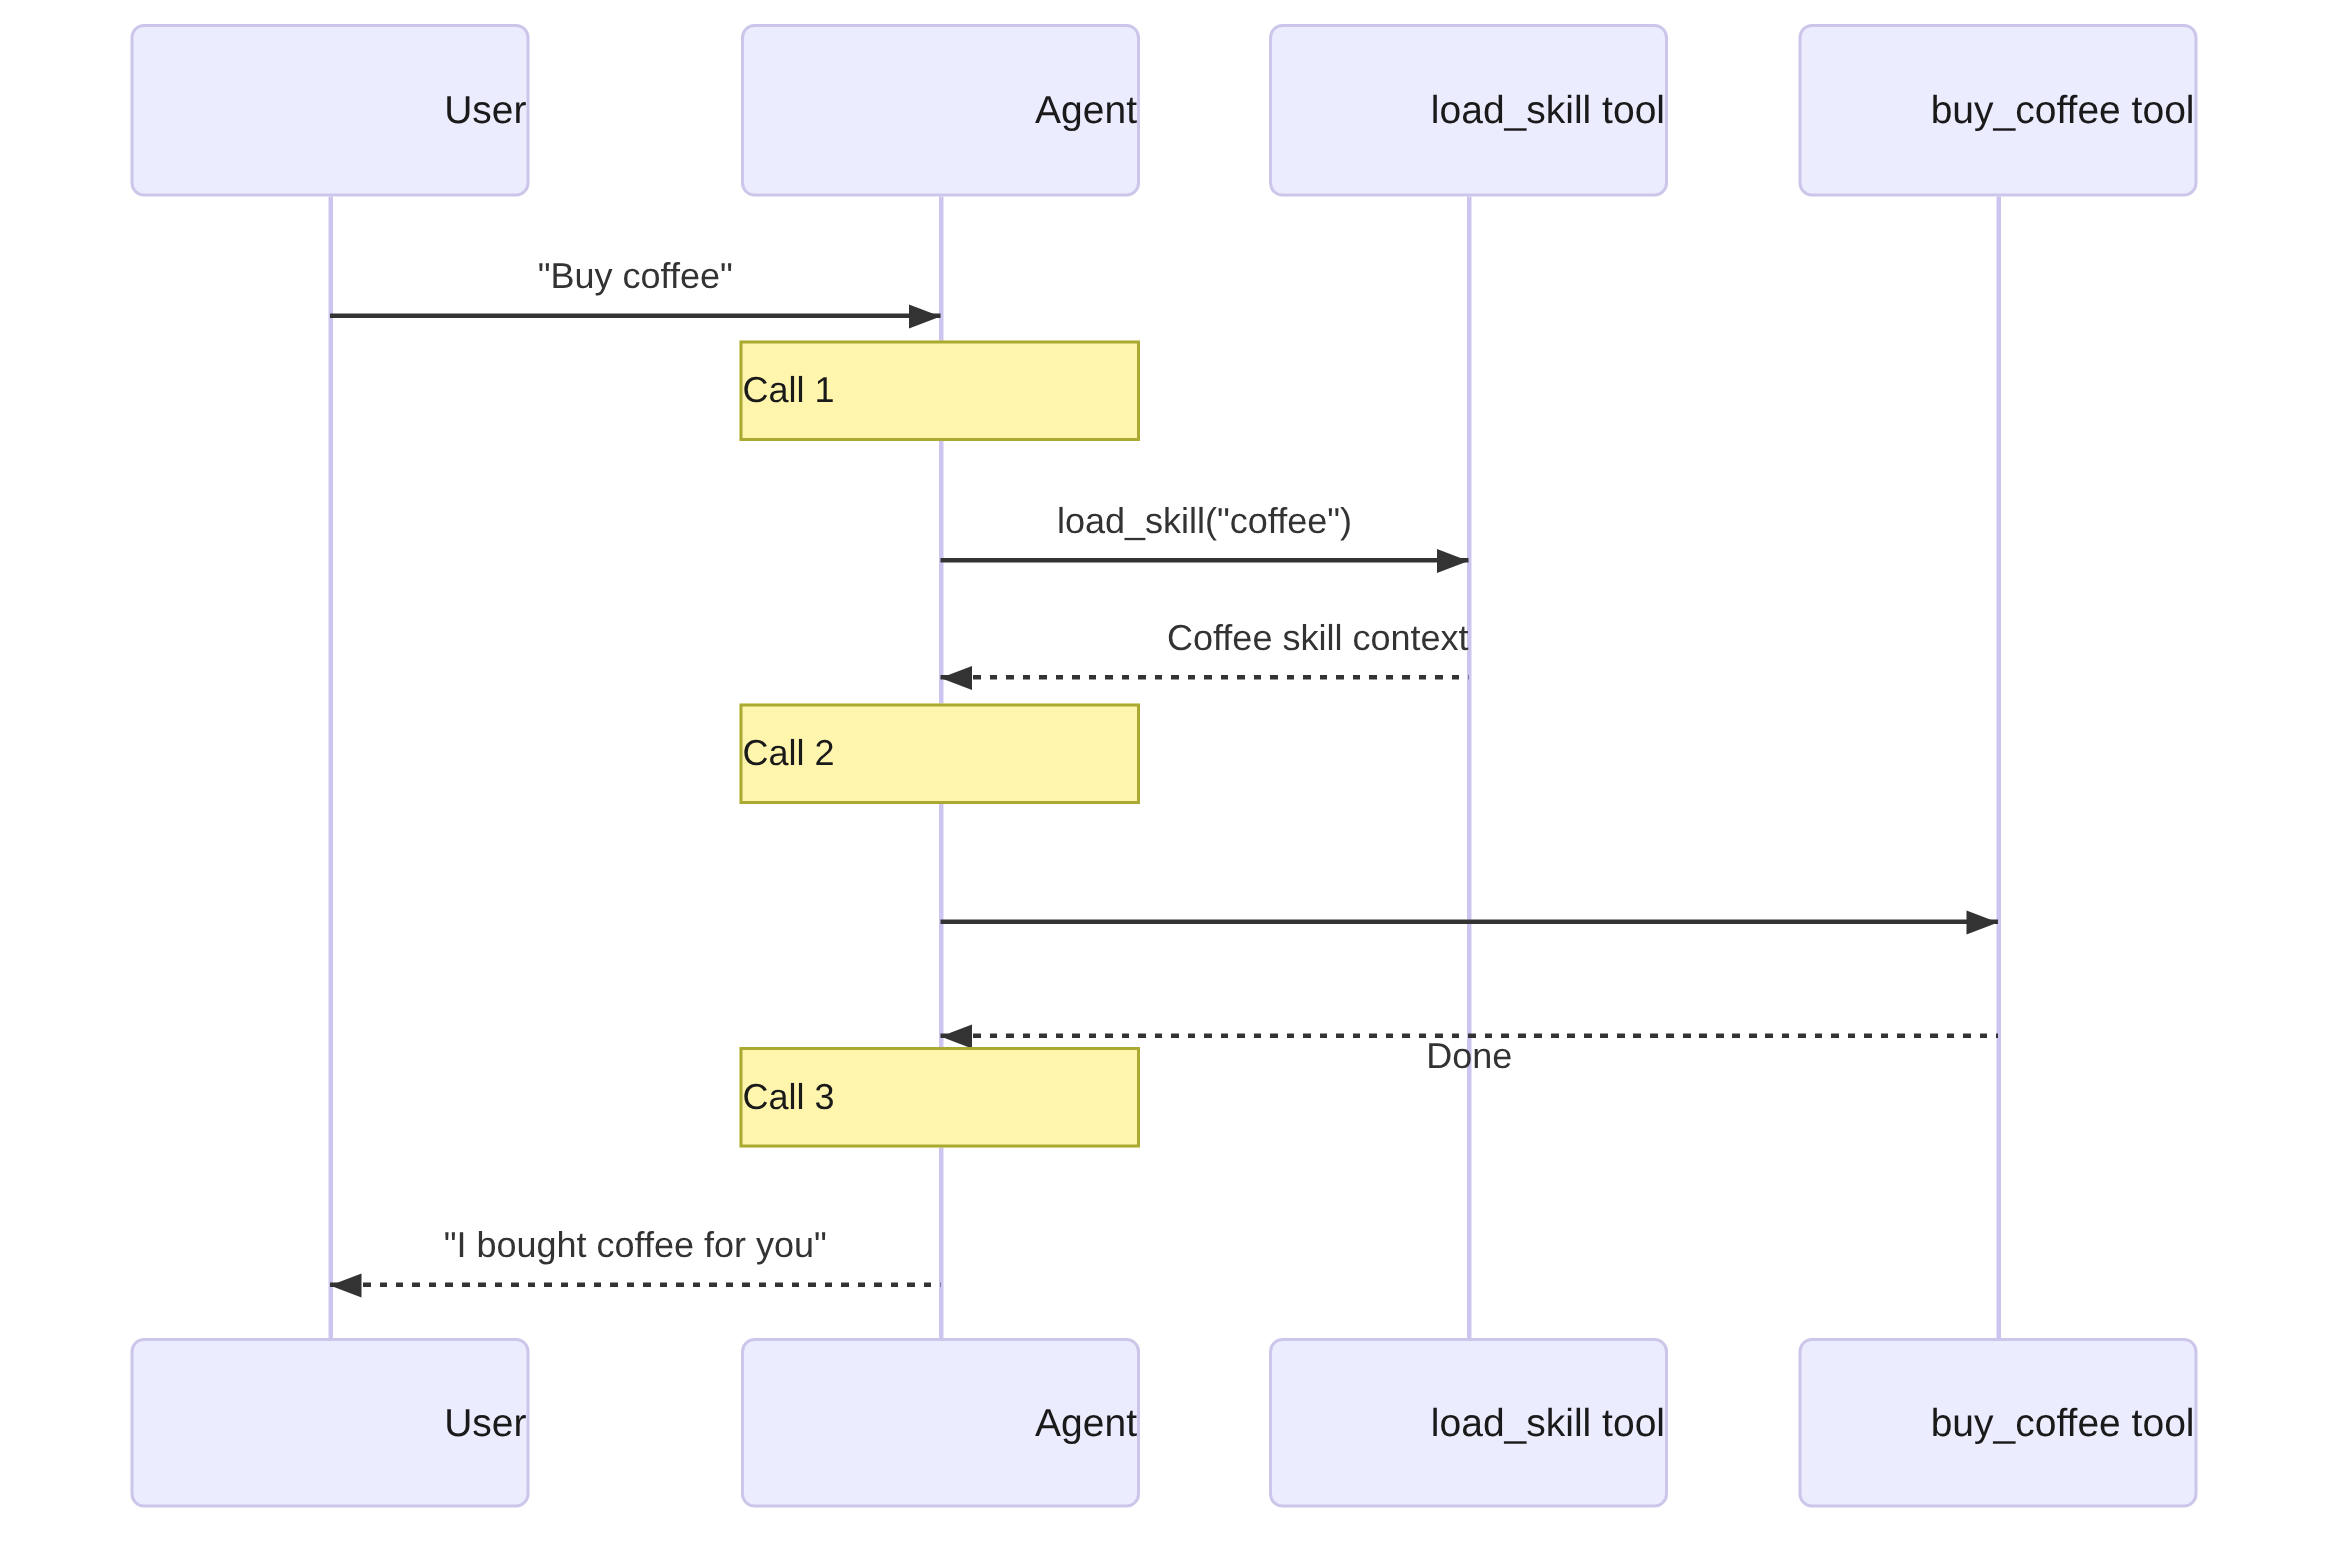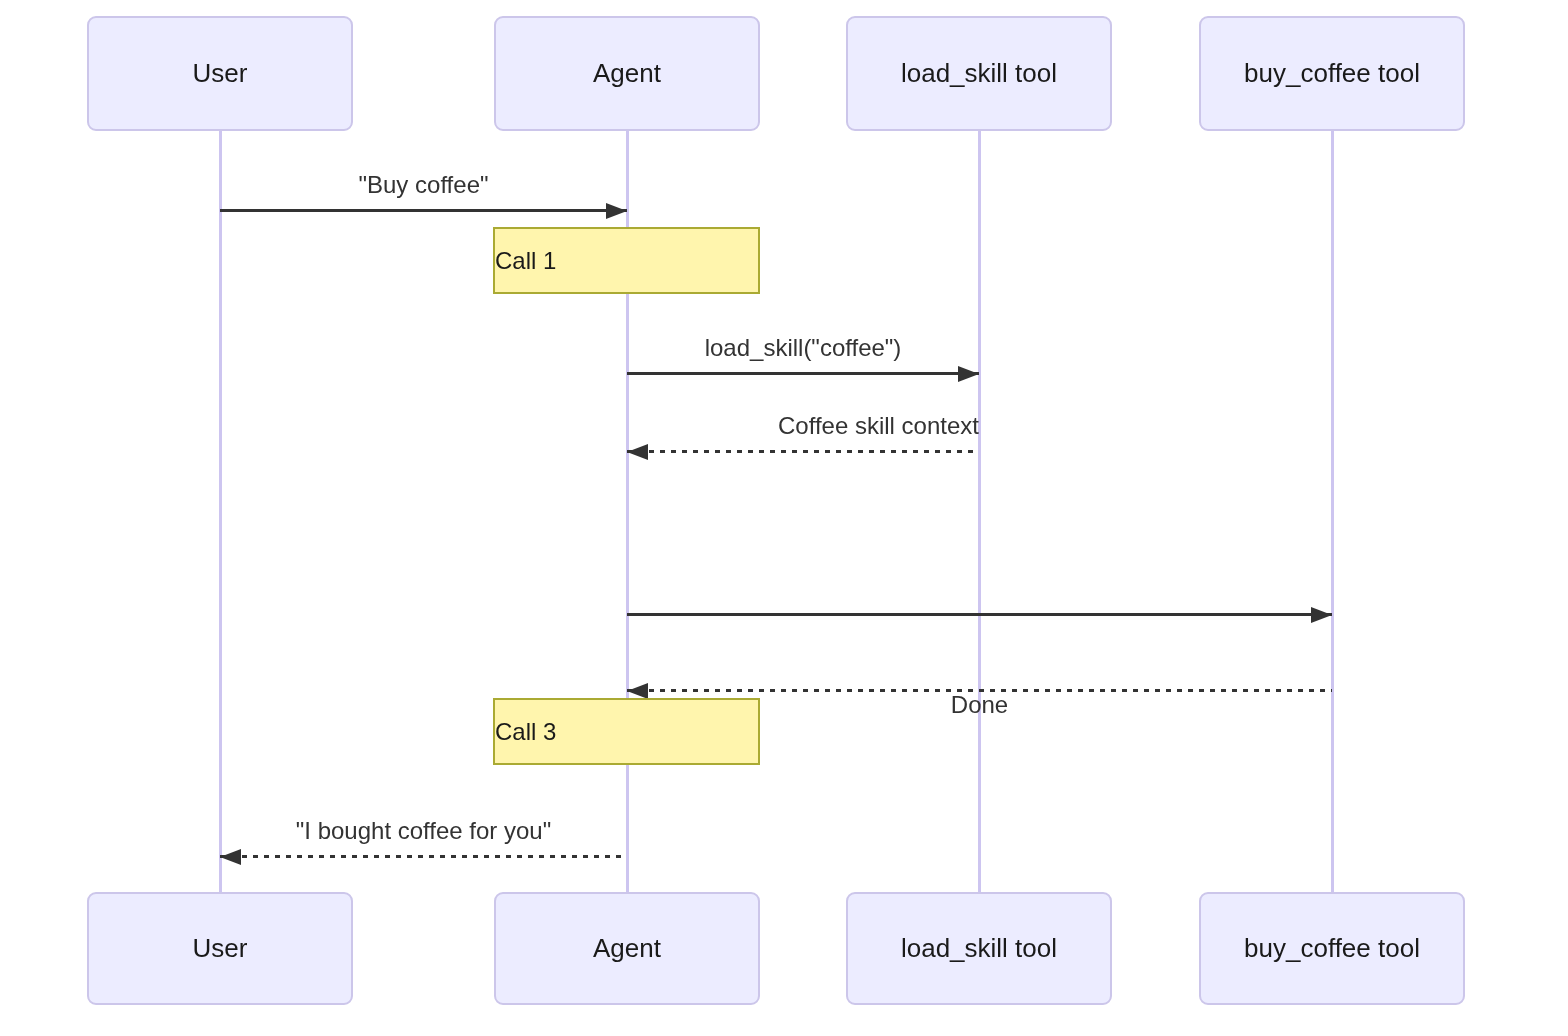--- a/index.html
+++ b/index.html
@@ -25,21 +25,21 @@
   }
   .participant-box {
     position: absolute;
     width: 266px;
     background: #ececff;
     border: 2px solid #ccc6ea;
     border-radius: 9px;
     box-sizing: border-box;
     display: flex;
     align-items: center;
-    justify-content: center;
+    justify-content: flex-end;
     font-size: 26px;
     color: #1a1a1a;
     z-index: 3;
   }
   .participant-box.top { top: 16px; height: 115px; }
   .participant-box.bottom { top: 892px; height: 113px; }
   .msg-label {
     position: absolute;
     height: 32px;
     line-height: 32px;
@@ -120,20 +120,23 @@
     <div class="msg-arrowhead right" style="top: 203px; left: 606px;"></div>
     <div class="note-box" style="top: 227px;">
       <span>Call 1</span>
     </div>
     <div class="msg-label" style="left: 627px; width: 352px; top: 332px;">load_skill("coffee")</div>
     <div class="msg-line solid" style="left: 627px; width: 352px; top: 372px;"></div>
     <div class="msg-arrowhead right" style="top: 366px; left: 958px;"></div>
     <div class="msg-label" style="left: 627px; width: 352px; top: 410px; text-align: right;">Coffee skill context</div>
     <div class="msg-line dotted" style="left: 627px; width: 352px; top: 450px;"></div>
     <div class="msg-arrowhead left" style="top: 444px; left: 627px;"></div>
+    <div class="note-box" style="top: 469px;">
+      <span>Call 2</span>
+    </div>
     <div class="msg-line solid" style="left: 627px; width: 705px; top: 613px;"></div>
     <div class="msg-arrowhead right" style="top: 607px; left: 1311px;"></div>
     <div class="msg-label" style="left: 627px; width: 705px; top: 649px; margin-top: 40px;">Done</div>
     <div class="msg-line dotted" style="left: 627px; width: 705px; top: 689px;"></div>
     <div class="msg-arrowhead left" style="top: 683px; left: 627px;"></div>
     <div class="note-box" style="top: 698px;">
       <span>Call 3</span>
     </div>
     <div class="msg-label" style="left: 220px; width: 407px; top: 815px;">"I bought coffee for you"</div>
     <div class="msg-line dotted" style="left: 220px; width: 407px; top: 855px;"></div>

